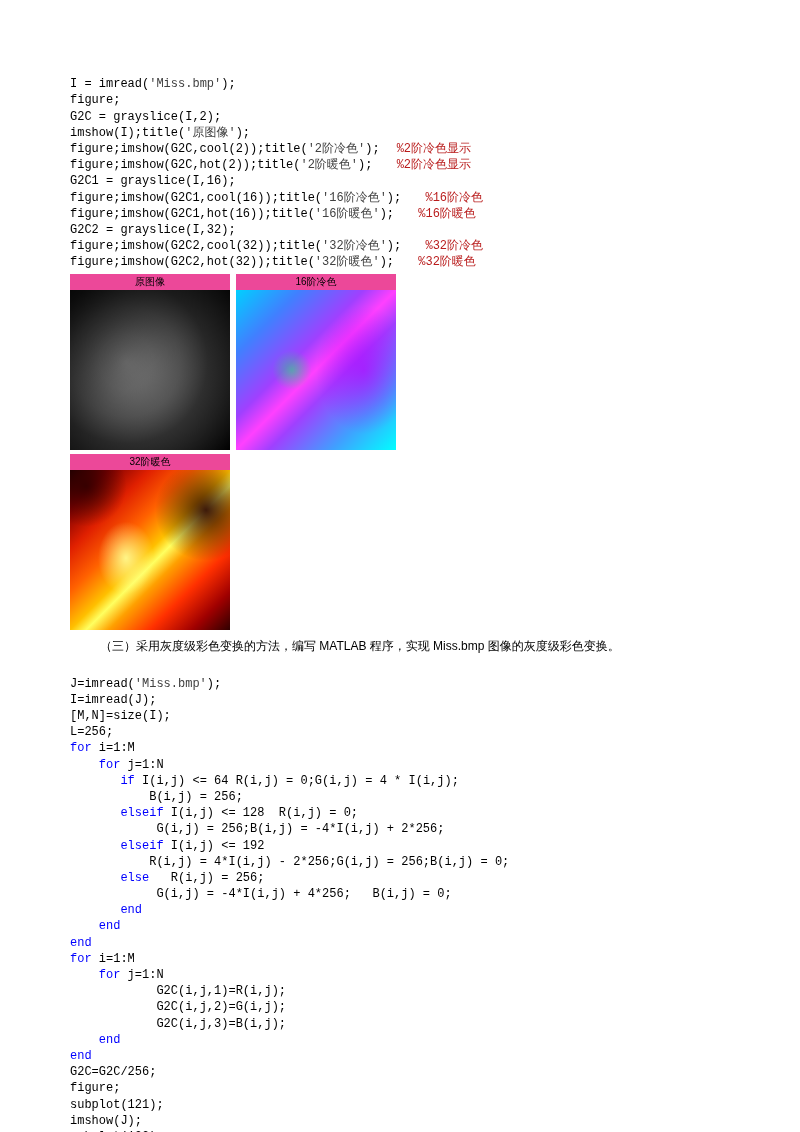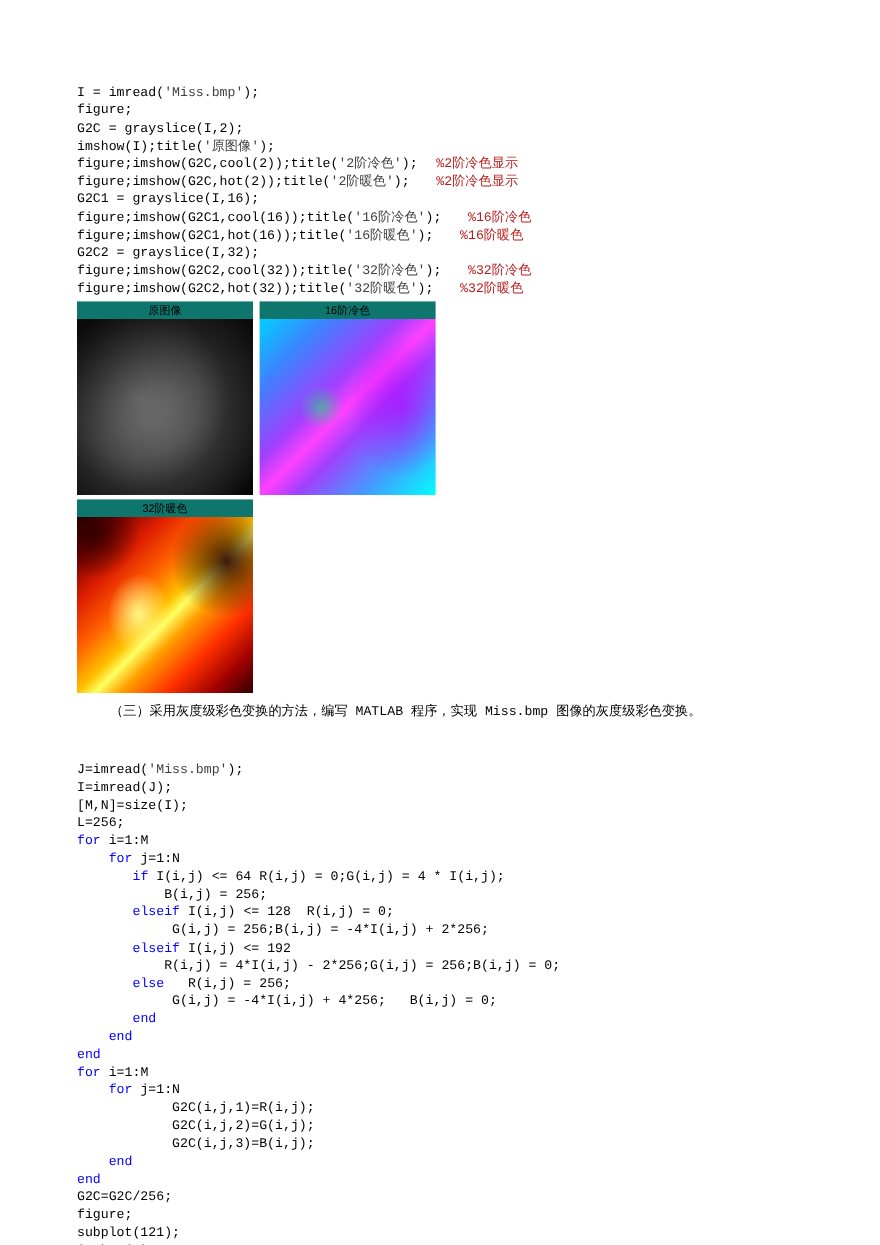--- a/index.html
+++ b/index.html
@@ -23,37 +23,37 @@
   .images-row {
     display: flex;
     gap: 6px;
     margin: 4px 0;
   }
   .img-cell {
     display: flex;
     flex-direction: column;
   }
   .img-title {
-    background: #0f766e;
+    background: #ec4899;
     font-family: sans-serif;
     font-size: 10px;
     text-align: center;
     padding: 1px 0;
     color: #000;
   }
   .img-box {
     width: 160px;
     height: 160px;
     position: relative;
     overflow: hidden;
   }
   .caption {
-    font-family: Liberation Mono, monospace;
+    font-family: Liberation Sans, sans-serif;
     font-size: 12px;
-    margin: 8px 0 20px 30px;
+    margin: 8px 0 4px 30px;
   }
   
   .gray-lena {
     background: radial-gradient(circle at 35% 45%, #ddd 0%, #bbb 20%, #888 40%, #444 60%, #222 80%, #000 100%),
                 linear-gradient(135deg, #222 0%, #888 50%, #ddd 100%);
     background-blend-mode: multiply;
   }
   .cool2 {
     background: #00ffff;
     position: relative;

